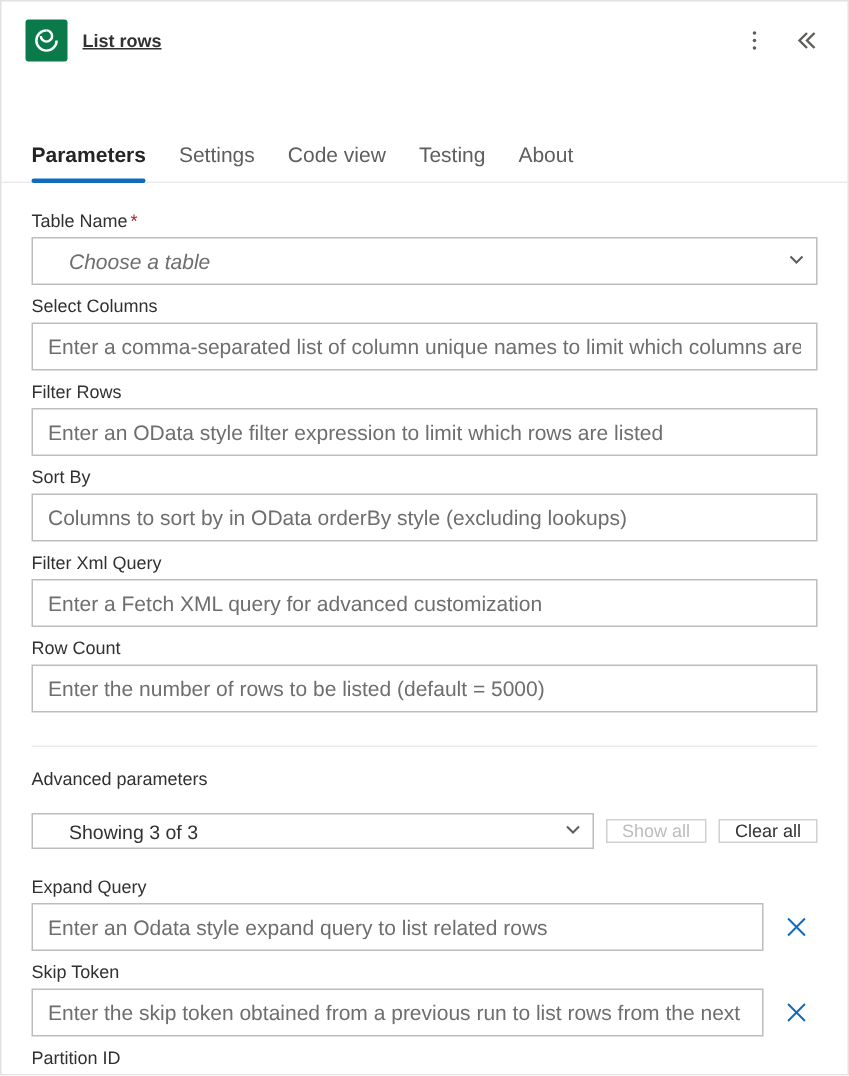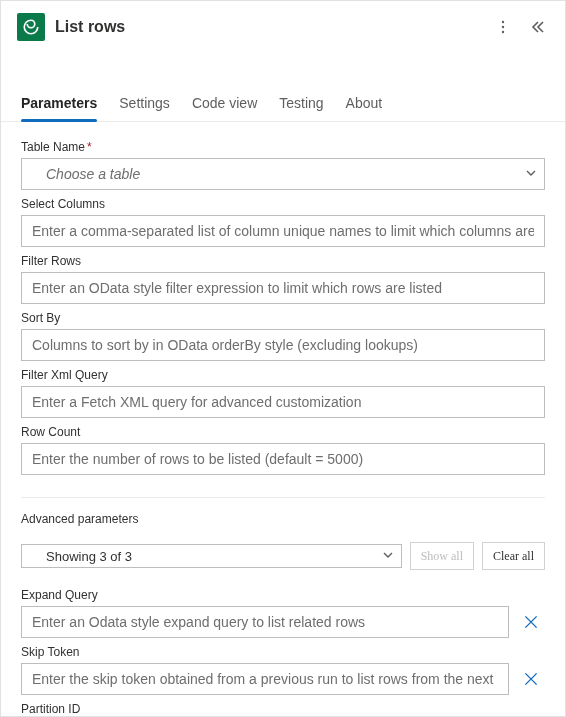--- a/index.html
+++ b/index.html
@@ -30,22 +30,23 @@
     background: #0b7a4b;
     border-radius: 2px;
     display: flex;
     align-items: center;
     justify-content: center;
     flex-shrink: 0;
   }
   .app-icon svg { width: 18px; height: 18px; }
   .title {
     font-weight: 600;
-    font-size: 16px;
+    font-size: 12px;
     flex: 1;
+    text-decoration: underline;
   }
   .head-actions {
     display: flex;
     gap: 10px;
     align-items: center;
   }
   .head-btn {
     width: 24px;
     height: 24px;
     display: flex;
@@ -153,28 +154,28 @@
     display: flex;
     gap: 8px;
     align-items: center;
     margin-bottom: 18px;
   }
   .adv-select {
     flex: 1;
     position: relative;
   }
   .small-btn {
-    height: 28px;
+    height: 16px;
     padding: 0 10px;
     border: 1px solid #d1d1d1;
     background: #fff;
     font-size: 12px;
     color: #323130;
     cursor: pointer;
-    font-family: Liberation Serif, serif;
+    font-family: Liberation Sans, sans-serif;
   }
   .small-btn[disabled] {
     color: #bdbdbd;
     cursor: default;
   }
   .field-row {
     display: flex;
     align-items: center;
     gap: 8px;
   }

